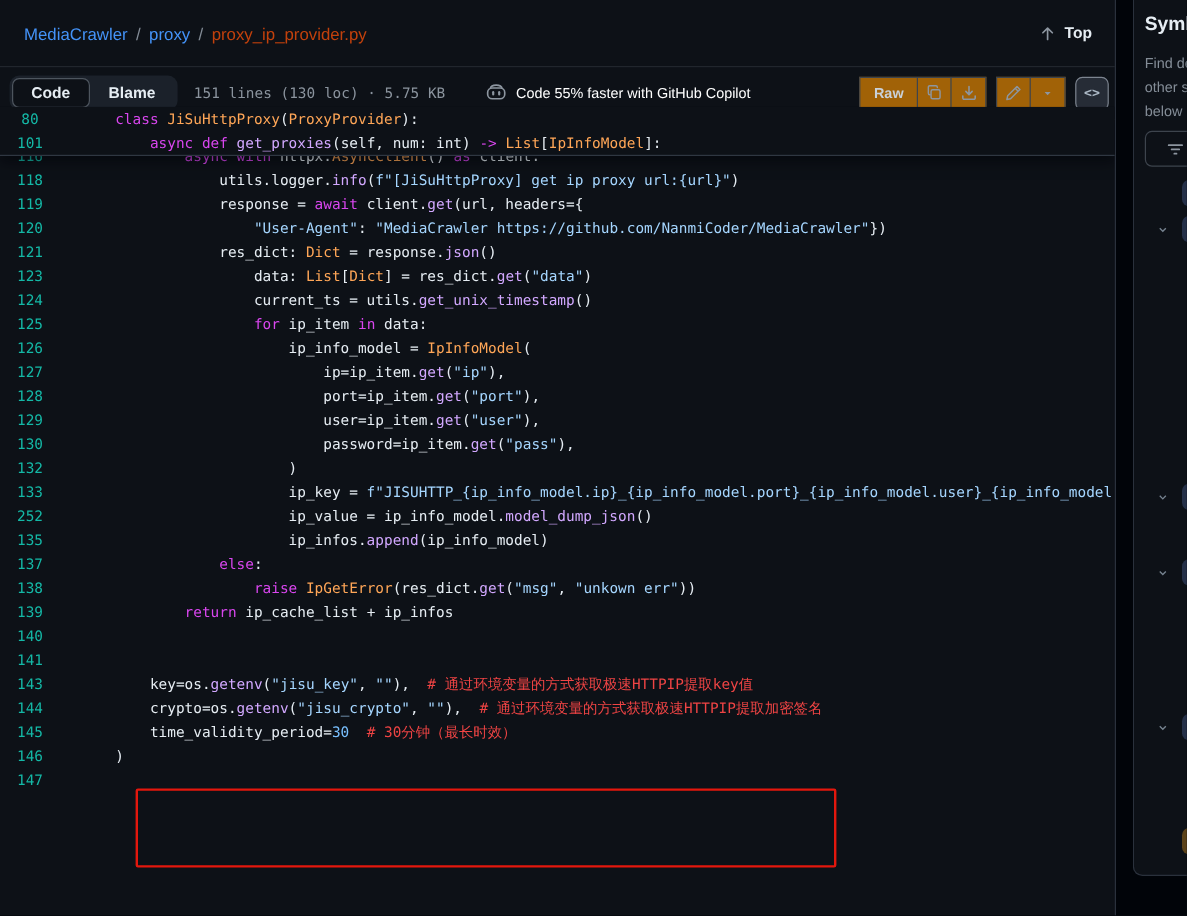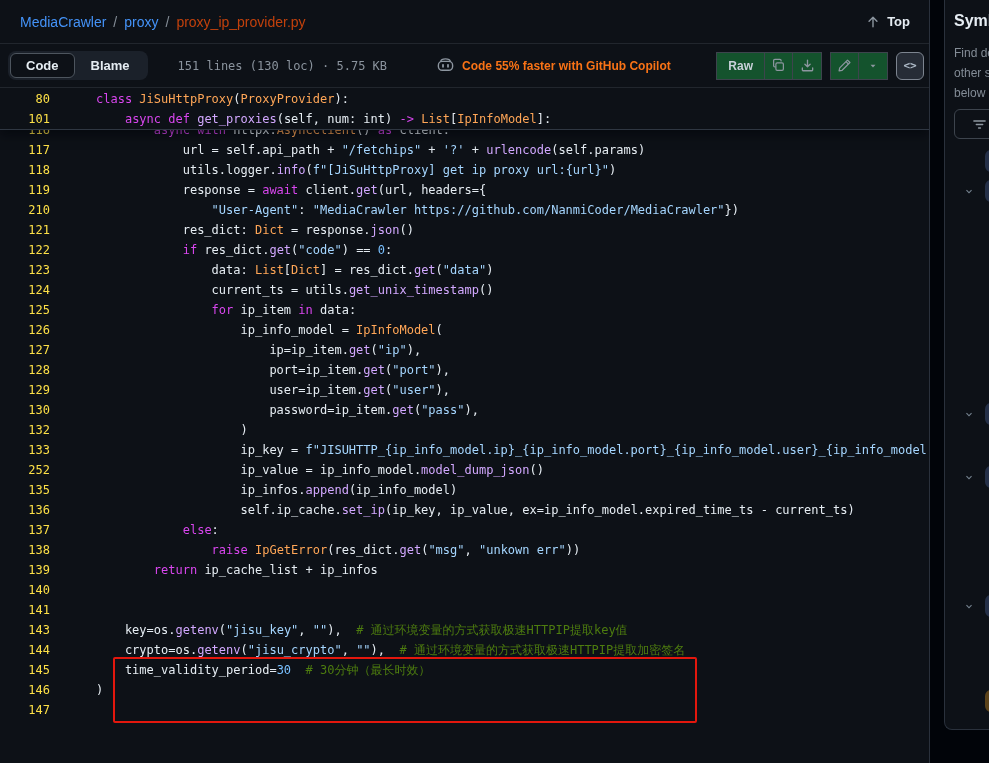--- a/index.html
+++ b/index.html
@@ -3,53 +3,53 @@
 <meta charset="utf-8">
 <style>
   *{margin:0;padding:0;box-sizing:border-box}
   html,body{width:989px;height:763px}
   body{position:relative;overflow:hidden;background:#010409;font-family:"Liberation Sans",sans-serif;-webkit-font-smoothing:antialiased}
   svg{display:block}
 
   
   .left-pane{position:absolute;left:0;top:0;width:930px;height:763px;background:#0d1117;border-right:1px solid #2a313c}
 
-  .file-header{height:44px;display:flex;align-items:center;padding:0 19px 0 20px;border-bottom:1px solid #21262d}
+  .file-header{height:56px;display:flex;align-items:center;padding:0 19px 0 20px;border-bottom:1px solid #21262d}
   .breadcrumb{flex:1;font-size:14px;color:#848d97;display:flex;gap:7px;align-items:center;white-space:nowrap}
   .bc-link{color:#4493f8;cursor:pointer}
   .bc-file{color:#c2410c;font-weight:400}
   .top-link{display:flex;gap:7px;align-items:center;color:#e6edf3;font-weight:600;font-size:13px;cursor:pointer}
 
-  .toolbar{height:44px;display:flex;align-items:center;padding:0 5px 0 8px;border-bottom:1px solid #21262d;gap:24px}
+  .toolbar{height:44px;display:flex;align-items:center;padding:0 5px 0 8px;border-bottom:1px solid #21262d;gap:8px}
   .seg{display:flex;background:#1b212a;border-radius:8px;padding:2px;flex:none}
   .seg-btn{padding:4px 15px;font-size:13px;font-weight:600;color:#e6edf3;border-radius:6px;border:1px solid transparent;cursor:pointer}
   .seg-btn.active{background:#0d1117;border-color:#4d555e}
   .file-meta{color:#8b949e;font:12px "DejaVu Sans Mono","Liberation Mono",monospace;margin-left:6px;white-space:nowrap}
-  .copilot{display:flex;align-items:center;gap:8px;margin-left:26px;color:#f97316;font-size:12px;font-weight:700;white-space:nowrap}
+  .copilot{display:flex;align-items:center;gap:8px;margin-left:26px;color:#ffffff;font-size:12px;font-weight:400;white-space:nowrap}
   .actions{margin-left:auto;display:flex;gap:8px;align-items:center}
-  .btn-group{display:flex;border:1px solid #3d444d;border-radius:0;height:28px;background:#14532d;overflow:hidden}
+  .btn-group{display:flex;border:1px solid #3d444d;border-radius:0;height:28px;background:#a16207;overflow:hidden}
   .btn{display:flex;align-items:center;justify-content:center;padding:0 11px;font-size:12px;font-weight:600;color:#c9d1d9;border-right:1px solid #3d444d;cursor:pointer;background:transparent}
   .btn:last-child{border-right:none}
   .icon-btn{width:28px;padding:0}
   .sym-btn{width:28px;height:28px;border:1px solid #7d8590;border-radius:6px;background:#262c36;color:#adbac7;font:700 11px "DejaVu Sans Mono",monospace;display:flex;align-items:center;justify-content:center;cursor:pointer}
 
   
   .code-area{position:absolute;left:0;top:89px;width:929px;height:674px;overflow:hidden;font:12px/20px "DejaVu Sans Mono","Liberation Mono",monospace}
   .sticky{position:absolute;top:0;left:0;right:0;z-index:3;background:#0d1117;border-bottom:1px solid #2f3742;box-shadow:0 5px 10px rgba(1,4,9,.55)}
   .code-lines{position:absolute;top:31px;left:0;right:0;z-index:1}
   .crow{display:flex;height:20px;white-space:pre}
-  .ln{width:50px;text-align:right;color:#fde047;flex:none;cursor:pointer}
+  .ln{width:50px;text-align:center;color:#14b8a6;flex:none;cursor:pointer}
   .gut{width:46px;flex:none;display:flex;align-items:center;justify-content:center}
   .src{flex:1;color:#e6edf3;overflow:hidden}
   .tk-k{color:#d946ef}
   .tk-f{color:#d2a8ff}
   .tk-c{color:#ffa657}
   .tk-s{color:#a5d6ff}
   .tk-n{color:#79c0ff}
-  .tk-m{color:#4d7c0f}
+  .tk-m{color:#ef4444}
   .tk-p{color:#e6edf3}
   .red-box{position:absolute;left:113px;top:568px;width:584px;height:66px;border:2px solid #e3170d;border-radius:2px;z-index:4;pointer-events:none}
 
   
   .sidebar{position:absolute;left:944px;top:0;width:300px;height:730px;background:#0d1117;border-left:1px solid #2a313c;border-bottom:1px solid #2a313c;border-bottom-left-radius:8px;padding:12px 16px 0 9px}
   .sb-title{font-size:16px;font-weight:700;color:#e6edf3;white-space:nowrap}
   .sb-desc{margin-top:13px;font-size:12px;line-height:20px;color:#848d97;white-space:nowrap}
   .sb-filter{margin-top:6px;height:30px;width:252px;border:1px solid #3d444d;border-radius:6px;display:flex;align-items:center;padding-left:17px;background:#0d1117;cursor:text}
   .sb-row{position:absolute;left:0;width:100%;height:24px}
   .sb-chevron{position:absolute;left:18px;top:6px;cursor:pointer}
@@ -138,39 +138,36 @@
     </div>
   </div>
 
   <div class="code-area">
     <div class="sticky">
         <div class="crow"><div class="ln">80</div><div class="gut"></div><div class="src"><span class="tk-k">class </span><span class="tk-c">JiSuHttpProxy</span><span class="tk-p">(</span><span class="tk-c">ProxyProvider</span><span class="tk-p">):</span></div></div>
         <div class="crow"><div class="ln">101</div><div class="gut"></div><div class="src"><span class="tk-p">    </span><span class="tk-k">async </span><span class="tk-k">def </span><span class="tk-f">get_proxies</span><span class="tk-p">(self, num: int) </span><span class="tk-k">-&gt;</span><span class="tk-p"> </span><span class="tk-c">List</span><span class="tk-p">[</span><span class="tk-c">IpInfoModel</span><span class="tk-p">]:</span></div></div>
       </div>
     <div class="code-lines">
         <div class="crow"><div class="ln">116</div><div class="gut"></div><div class="src"><span class="tk-p">        </span><span class="tk-k">async </span><span class="tk-k">with </span><span class="tk-p">httpx.</span><span class="tk-c">AsyncClient</span><span class="tk-p">() </span><span class="tk-k">as</span><span class="tk-p"> client:</span></div></div>
-        <div class="crow"><div class="ln">117</div><div class="gut"></div><div class="src"><span class="tk-p">            url = self.api_path + </span><span class="tk-s">"/fetchips"</span><span class="tk-p"> + </span><span class="tk-s">'?'</span><span class="tk-p"> + </span><span class="tk-f">urlencode</span><span class="tk-p">(self.params)</span></div></div>
         <div class="crow"><div class="ln">118</div><div class="gut"></div><div class="src"><span class="tk-p">            utils.logger.</span><span class="tk-f">info</span><span class="tk-p">(</span><span class="tk-s">f"[JiSuHttpProxy] get ip proxy url:{url}"</span><span class="tk-p">)</span></div></div>
         <div class="crow"><div class="ln">119</div><div class="gut"></div><div class="src"><span class="tk-p">            response = </span><span class="tk-k">await</span><span class="tk-p"> client.</span><span class="tk-f">get</span><span class="tk-p">(url, headers={</span></div></div>
-        <div class="crow"><div class="ln">210</div><div class="gut"></div><div class="src"><span class="tk-p">                </span><span class="tk-s">"User-Agent"</span><span class="tk-p">: </span><span class="tk-s">"MediaCrawler https://github.com/NanmiCoder/MediaCrawler"</span><span class="tk-p">})</span></div></div>
+        <div class="crow"><div class="ln">120</div><div class="gut"></div><div class="src"><span class="tk-p">                </span><span class="tk-s">"User-Agent"</span><span class="tk-p">: </span><span class="tk-s">"MediaCrawler https://github.com/NanmiCoder/MediaCrawler"</span><span class="tk-p">})</span></div></div>
         <div class="crow"><div class="ln">121</div><div class="gut"></div><div class="src"><span class="tk-p">            res_dict: </span><span class="tk-c">Dict</span><span class="tk-p"> = response.</span><span class="tk-f">json</span><span class="tk-p">()</span></div></div>
-        <div class="crow"><div class="ln">122</div><div class="gut"></div><div class="src"><span class="tk-p">            </span><span class="tk-k">if</span><span class="tk-p"> res_dict.</span><span class="tk-f">get</span><span class="tk-p">(</span><span class="tk-s">"code"</span><span class="tk-p">) == </span><span class="tk-n">0</span><span class="tk-p">:</span></div></div>
         <div class="crow"><div class="ln">123</div><div class="gut"></div><div class="src"><span class="tk-p">                data: </span><span class="tk-c">List</span><span class="tk-p">[</span><span class="tk-c">Dict</span><span class="tk-p">] = res_dict.</span><span class="tk-f">get</span><span class="tk-p">(</span><span class="tk-s">"data"</span><span class="tk-p">)</span></div></div>
         <div class="crow"><div class="ln">124</div><div class="gut"></div><div class="src"><span class="tk-p">                current_ts = utils.</span><span class="tk-f">get_unix_timestamp</span><span class="tk-p">()</span></div></div>
         <div class="crow"><div class="ln">125</div><div class="gut"></div><div class="src"><span class="tk-p">                </span><span class="tk-k">for</span><span class="tk-p"> ip_item </span><span class="tk-k">in</span><span class="tk-p"> data:</span></div></div>
         <div class="crow"><div class="ln">126</div><div class="gut"></div><div class="src"><span class="tk-p">                    ip_info_model = </span><span class="tk-c">IpInfoModel</span><span class="tk-p">(</span></div></div>
         <div class="crow"><div class="ln">127</div><div class="gut"></div><div class="src"><span class="tk-p">                        ip=ip_item.</span><span class="tk-f">get</span><span class="tk-p">(</span><span class="tk-s">"ip"</span><span class="tk-p">),</span></div></div>
         <div class="crow"><div class="ln">128</div><div class="gut"></div><div class="src"><span class="tk-p">                        port=ip_item.</span><span class="tk-f">get</span><span class="tk-p">(</span><span class="tk-s">"port"</span><span class="tk-p">),</span></div></div>
         <div class="crow"><div class="ln">129</div><div class="gut"></div><div class="src"><span class="tk-p">                        user=ip_item.</span><span class="tk-f">get</span><span class="tk-p">(</span><span class="tk-s">"user"</span><span class="tk-p">),</span></div></div>
         <div class="crow"><div class="ln">130</div><div class="gut"></div><div class="src"><span class="tk-p">                        password=ip_item.</span><span class="tk-f">get</span><span class="tk-p">(</span><span class="tk-s">"pass"</span><span class="tk-p">),</span></div></div>
         <div class="crow"><div class="ln">132</div><div class="gut"></div><div class="src"><span class="tk-p">                    )</span></div></div>
         <div class="crow"><div class="ln">133</div><div class="gut"></div><div class="src"><span class="tk-p">                    ip_key = </span><span class="tk-s">f"JISUHTTP_{ip_info_model.ip}_{ip_info_model.port}_{ip_info_model.user}_{ip_info_model.password}"</span></div></div>
         <div class="crow"><div class="ln">252</div><div class="gut"></div><div class="src"><span class="tk-p">                    ip_value = ip_info_model.</span><span class="tk-f">model_dump_json</span><span class="tk-p">()</span></div></div>
         <div class="crow"><div class="ln">135</div><div class="gut"></div><div class="src"><span class="tk-p">                    ip_infos.</span><span class="tk-f">append</span><span class="tk-p">(ip_info_model)</span></div></div>
-        <div class="crow"><div class="ln">136</div><div class="gut"></div><div class="src"><span class="tk-p">                    self.ip_cache.</span><span class="tk-f">set_ip</span><span class="tk-p">(ip_key, ip_value, ex=ip_info_model.expired_time_ts - current_ts)</span></div></div>
         <div class="crow"><div class="ln">137</div><div class="gut"></div><div class="src"><span class="tk-p">            </span><span class="tk-k">else</span><span class="tk-p">:</span></div></div>
         <div class="crow"><div class="ln">138</div><div class="gut"></div><div class="src"><span class="tk-p">                </span><span class="tk-k">raise </span><span class="tk-c">IpGetError</span><span class="tk-p">(res_dict.</span><span class="tk-f">get</span><span class="tk-p">(</span><span class="tk-s">"msg"</span><span class="tk-p">, </span><span class="tk-s">"unkown err"</span><span class="tk-p">))</span></div></div>
         <div class="crow"><div class="ln">139</div><div class="gut"></div><div class="src"><span class="tk-p">        </span><span class="tk-k">return</span><span class="tk-p"> ip_cache_list + ip_infos</span></div></div>
         <div class="crow"><div class="ln">140</div><div class="gut"></div><div class="src"></div></div>
         <div class="crow"><div class="ln">141</div><div class="gut"></div><div class="src"></div></div>
         <div class="crow"><div class="ln">143</div><div class="gut"></div><div class="src"><span class="tk-p">    key=os.</span><span class="tk-f">getenv</span><span class="tk-p">(</span><span class="tk-s">"jisu_key"</span><span class="tk-p">, </span><span class="tk-s">""</span><span class="tk-p">),  </span><span class="tk-m"># 通过环境变量的方式获取极速HTTPIP提取key值</span></div></div>
         <div class="crow"><div class="ln">144</div><div class="gut"></div><div class="src"><span class="tk-p">    crypto=os.</span><span class="tk-f">getenv</span><span class="tk-p">(</span><span class="tk-s">"jisu_crypto"</span><span class="tk-p">, </span><span class="tk-s">""</span><span class="tk-p">),  </span><span class="tk-m"># 通过环境变量的方式获取极速HTTPIP提取加密签名</span></div></div>
         <div class="crow"><div class="ln">145</div><div class="gut"></div><div class="src"><span class="tk-p">    time_validity_period=</span><span class="tk-n">30</span><span class="tk-p">  </span><span class="tk-m"># 30分钟（最长时效）</span></div></div>
         <div class="crow"><div class="ln">146</div><div class="gut"></div><div class="src"><span class="tk-p">)</span></div></div>
         <div class="crow"><div class="ln">147</div><div class="gut"></div><div class="src"></div></div>

